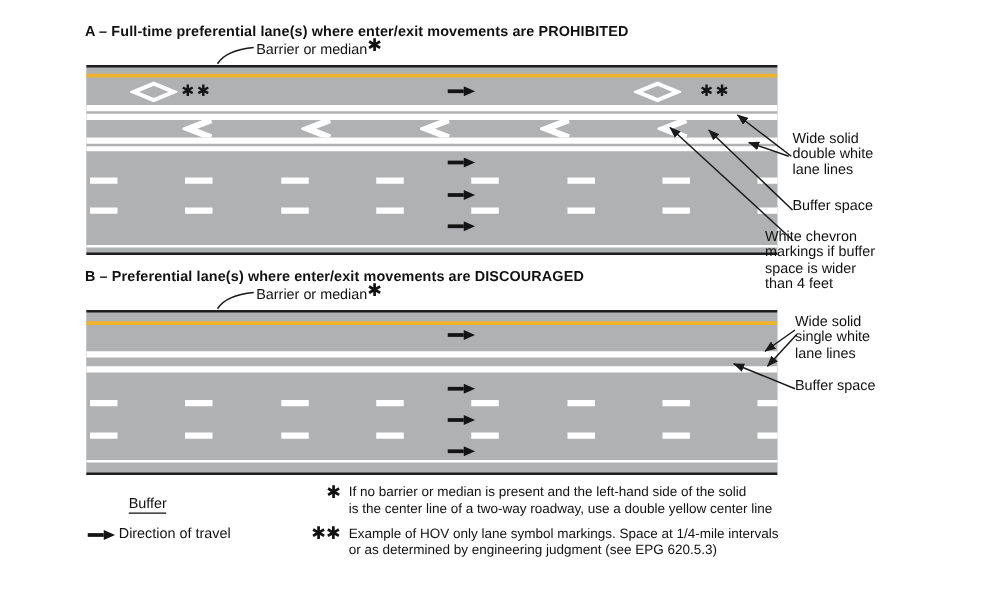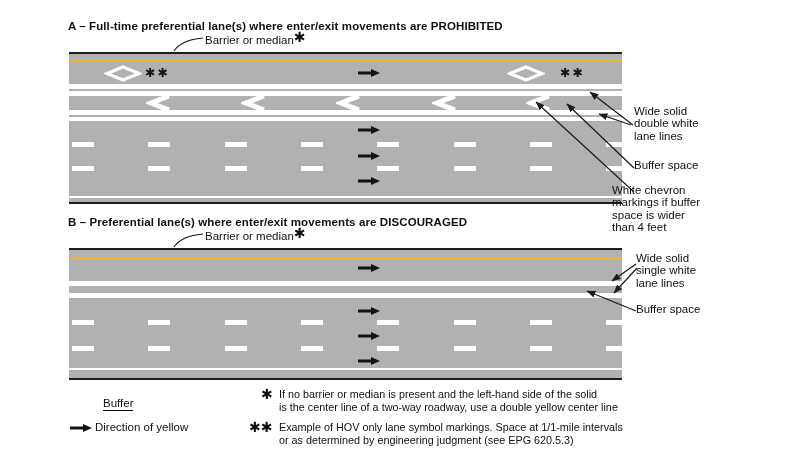--- a/index.html
+++ b/index.html
@@ -181,22 +181,22 @@
     <line x1="636" y1="264" x2="612" y2="281" stroke="#1a1a1a" stroke-width="1.2" marker-end="url(#ah)"></line>
     <line x1="637" y1="268" x2="614" y2="293" stroke="#1a1a1a" stroke-width="1.2" marker-end="url(#ah)"></line>
     <line x1="636" y1="311" x2="587" y2="291" stroke="#1a1a1a" stroke-width="1.2" marker-end="url(#ah)"></line>
   </svg>
 
   <span class="abs legend-title" style="left:103px;top:397px">Buffer</span>
   <svg class="abs" style="left:70px;top:424px" width="22" height="8">
     <rect x="0" y="2.5" width="13" height="3" fill="#141414"></rect>
     <polygon points="13,0 22,4 13,8" fill="#141414"></polygon>
   </svg>
-  <span class="abs legend-text" style="left:95px;top:421px">Direction of yellow</span>
+  <span class="abs legend-text" style="left:95px;top:421px">Direction of travel</span>
 
   <span class="abs note-marker" style="left:261px;top:388px">✱</span>
   <div class="abs note-text" style="left:279px;top:388px">If no barrier or median is present and the left-hand side of the solid
 is the center line of a two-way roadway, use a double yellow center line</div>
   <span class="abs note-marker" style="left:249px;top:421px">✱✱</span>
-  <div class="abs note-text" style="left:279px;top:421px">Example of HOV only lane symbol markings. Space at 1/1-mile intervals
+  <div class="abs note-text" style="left:279px;top:421px">Example of HOV only lane symbol markings. Space at 1/4-mile intervals
 or as determined by engineering judgment (see EPG 620.5.3)</div>
 
 </div>
 
 </body></html>

